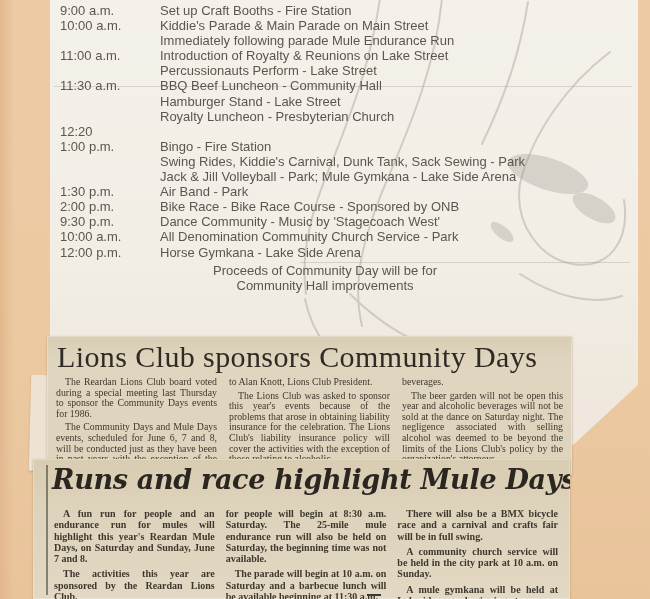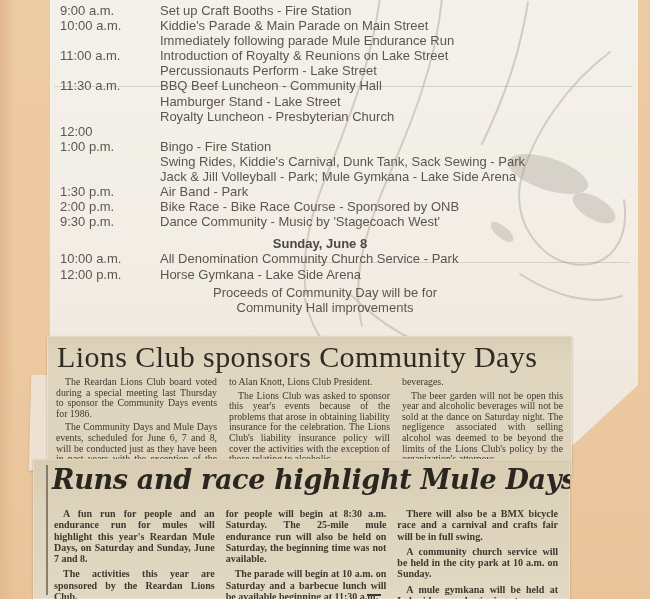--- a/index.html
+++ b/index.html
@@ -118,21 +118,21 @@
       </div>
     <div class="srow">
         <span class="t"></span>
         <span class="e">Hamburger Stand - Lake Street</span>
       </div>
     <div class="srow">
         <span class="t"></span>
         <span class="e">Royalty Luncheon - Presbyterian Church</span>
       </div>
     <div class="srow">
-        <span class="t">12:00</span>
+        <span class="t">12:20</span>
       </div>
     <div class="srow">
         <span class="t">1:00 p.m.</span>
         <span class="e">Bingo - Fire Station</span>
       </div>
     <div class="srow">
         <span class="t"></span>
         <span class="e">Swing Rides, Kiddie's Carnival, Dunk Tank, Sack Sewing - Park</span>
       </div>
     <div class="srow">
@@ -145,21 +145,20 @@
       </div>
     <div class="srow">
         <span class="t">2:00 p.m.</span>
         <span class="e">Bike Race - Bike Race Course - Sponsored by ONB</span>
       </div>
     <div class="srow">
         <span class="t">9:30 p.m.</span>
         <span class="e">Dance Community - Music by 'Stagecoach West'</span>
       </div>
 
-    <div class="sunhead">Sunday, June 8</div>
 
     <div class="srow">
         <span class="t">10:00 a.m.</span>
         <span class="e">All Denomination Community Church Service - Park</span>
       </div>
     <div class="srow">
         <span class="t">12:00 p.m.</span>
         <span class="e">Horse Gymkana - Lake Side Arena</span>
       </div>
 

